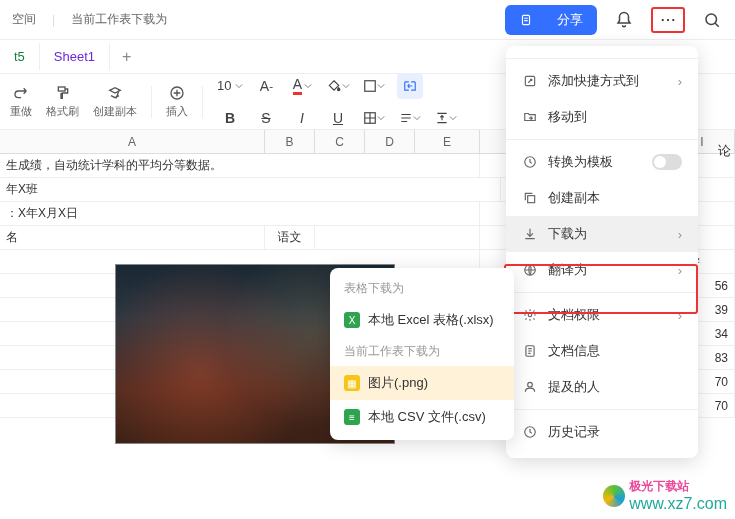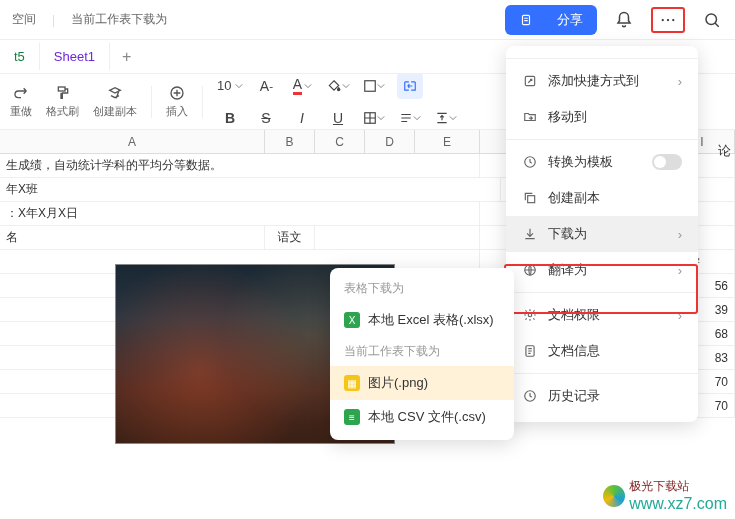--- a/index.html
+++ b/index.html
@@ -270,21 +270,21 @@
       <div class="cell num" style="width:65px">56</div>
     </div>
   <div class="grid-row">
       <div class="cell" style="width:480px"></div>
       <div class="cell" style="width:190px"></div>
       <div class="cell num" style="width:65px">39</div>
     </div>
   <div class="grid-row">
       <div class="cell" style="width:480px"></div>
       <div class="cell" style="width:190px"></div>
-      <div class="cell num" style="width:65px">68</div>
+      <div class="cell num" style="width:65px">34</div>
     </div>
   <div class="grid-row">
       <div class="cell" style="width:480px"></div>
       <div class="cell" style="width:190px"></div>
       <div class="cell num" style="width:65px">83</div>
     </div>
   <div class="grid-row">
     <div class="cell" style="width:415px"></div>
     <div class="cell num" style="width:65px">80</div>
     <div class="cell" style="width:60px">理科</div>
@@ -380,20 +380,29 @@
   </div>
   <div class="dd-item">
     <span class="dd-icon">
         <svg width="14" height="14" viewBox="0 0 24 24" fill="none" stroke="currentColor" stroke-width="2">
           <rect x="5" y="3" width="14" height="18" rx="2"></rect>
           <path d="M9 8h6M9 12h6M9 16h4"></path>
         </svg>
       </span>
     <span>文档信息</span>
   </div>
+  <div class="dd-item">
+    <span class="dd-icon">
+        <svg width="14" height="14" viewBox="0 0 24 24" fill="none" stroke="currentColor" stroke-width="2">
+          <circle cx="12" cy="8" r="4"></circle>
+          <path d="M4 20c0-4 4-6 8-6s8 2 8 6"></path>
+        </svg>
+      </span>
+    <span>提及的人</span>
+  </div>
   <div class="dd-sep"></div>
   <div class="dd-item">
     <span class="dd-icon">
         <svg width="14" height="14" viewBox="0 0 24 24" fill="none" stroke="currentColor" stroke-width="2">
           <circle cx="12" cy="12" r="9"></circle>
           <path d="M12 7v5l3 2"></path>
         </svg>
       </span>
     <span>历史记录</span>
   </div>
@@ -414,16 +423,16 @@
   </div>
   <div class="sm-item">
     <span class="sm-icon green">≡</span>
     <span>本地 CSV 文件(.csv)</span>
   </div>
 </div>
 
 <div class="watermark">
   <div class="wm-swirl"></div>
   <div>
-    <div style="font-weight:normal;color:#7f1d1d">极光下载站</div>
+    <div style="font-weight:bold;color:#ec4899">极光下载站</div>
     <div style="font-size:16px;color:#2a9">www.xz7.com</div>
   </div>
 </div>
 
 </body></html>

